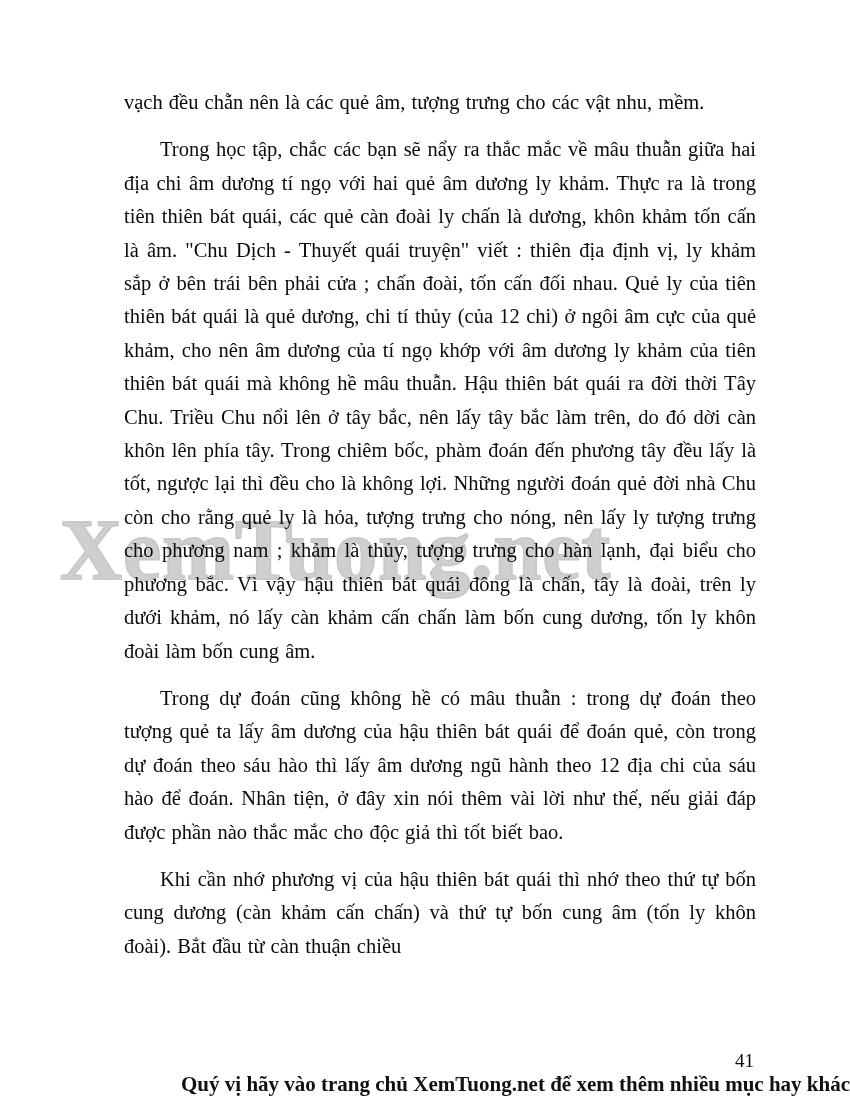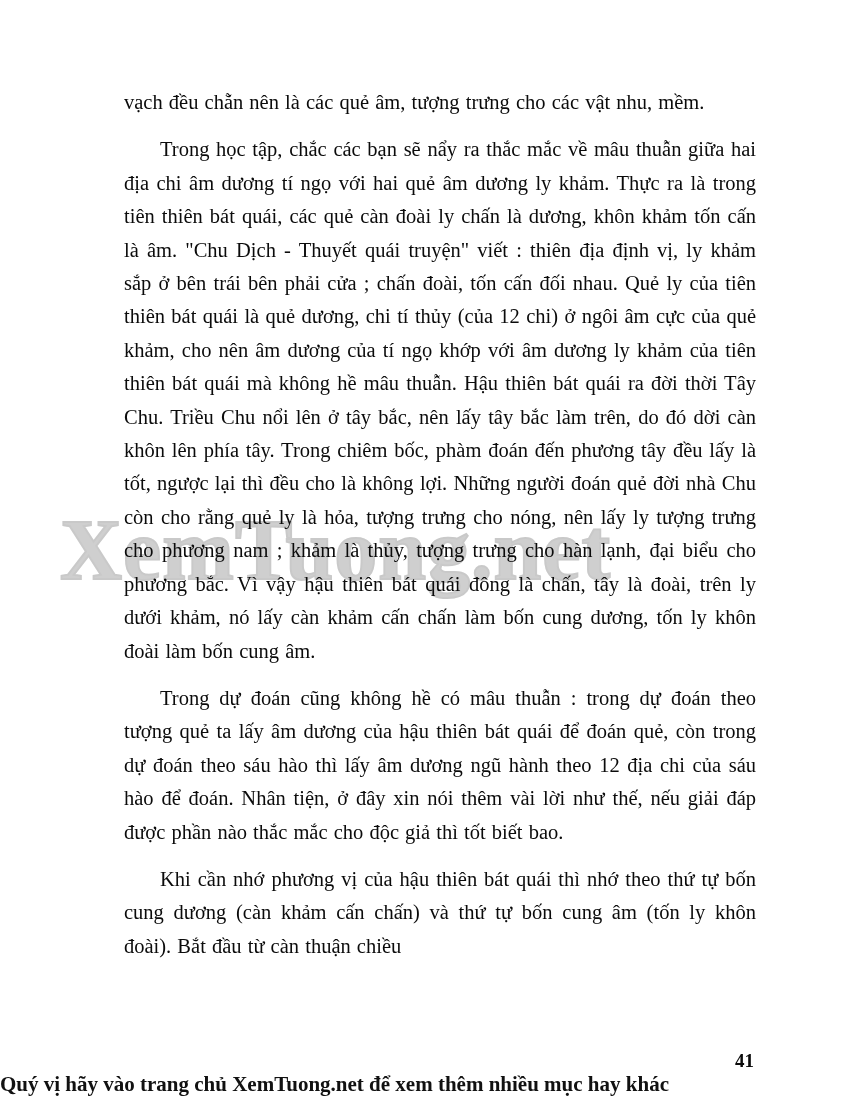--- a/index.html
+++ b/index.html
@@ -59,28 +59,27 @@
   p.para.last {
     margin-bottom: 0;
   }
   .page-number {
     position: absolute;
     right: 96px;
     top: 1050px;
     font-size: 19px;
     color: #0b0b0b;
     z-index: 3;
-    font-weight: bold;
   }
   .footer-banner {
     position: absolute;
     left: 0;
     right: 0;
     top: 1072px;
-    text-align: left;
+    text-align: right;
     font-family: "Liberation Serif", serif;
     font-size: 21px;
     font-weight: bold;
     color: #111111;
     z-index: 3;
   }
 </style>
 </head>
 <body>
 

